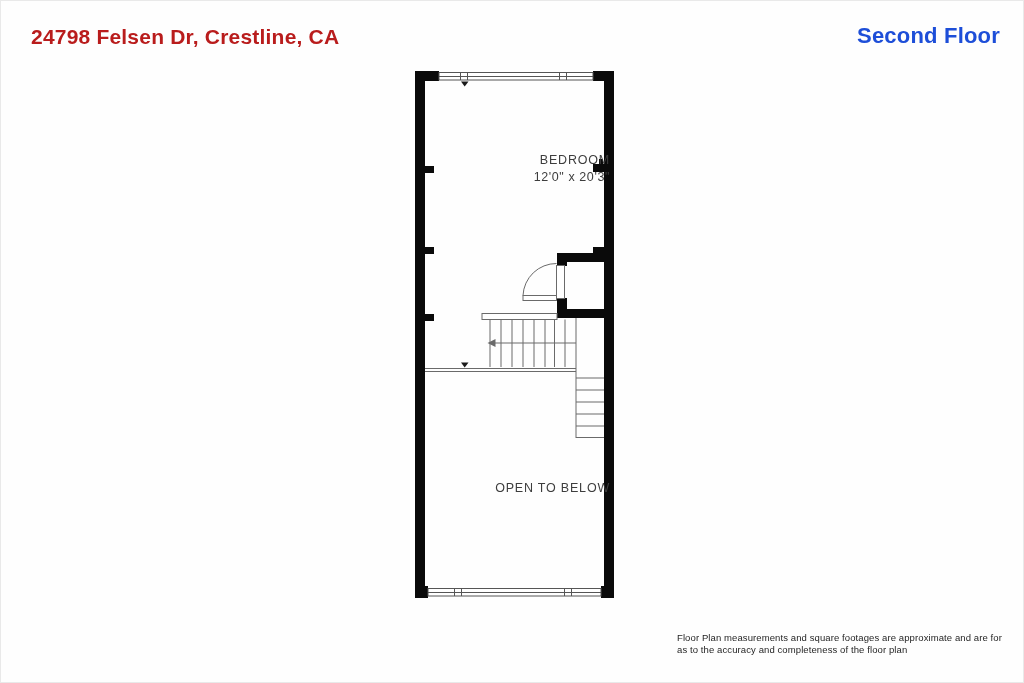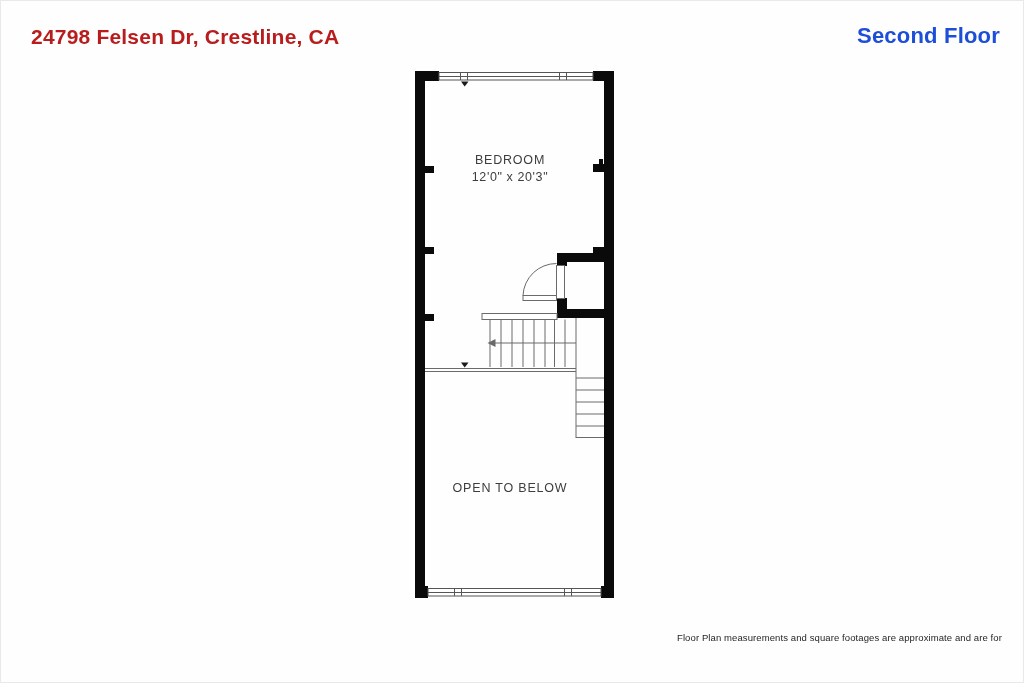--- a/index.html
+++ b/index.html
@@ -35,21 +35,21 @@
     position: absolute;
     left: 0;
     top: 0;
     width: 1024px;
     height: 683px;
   }
   .plan-label {
     position: absolute;
     left: 409px;
     width: 200px;
-    text-align: center;
+    text-align: right;
     color: #3d3d3d;
     font-size: 12.5px;
     letter-spacing: 0.8px;
     white-space: nowrap;
   }
   .room-name   { top: 152px; }
   .room-dims   { top: 169px; letter-spacing: 0.6px; }
   .open-below  { top: 480px; }
   .disclaimer {
     position: absolute;
@@ -154,13 +154,14 @@
     <polygon points="486.5,342 494.5,338 494.5,346" fill="#6a6a6a"></polygon>
   </g>
 </svg>
 
 <div class="plan-label room-name">BEDROOM</div>
 <div class="plan-label room-dims">12'0" x 20'3"</div>
 <div class="plan-label open-below">OPEN TO BELOW</div>
 
 <div class="disclaimer">
   <div>Floor Plan measurements and square footages are approximate and are for</div>
+  <div>as to the accuracy and completeness of the floor plan</div>
 </div>
 
 </body></html>

